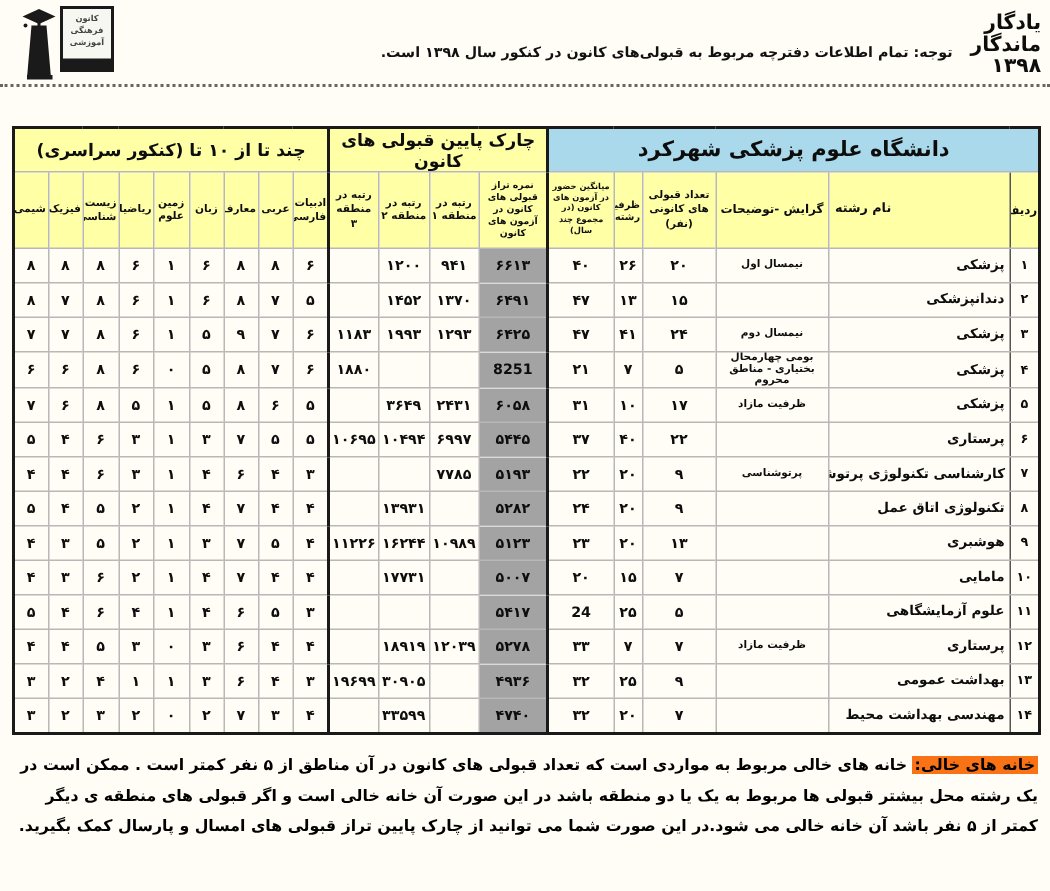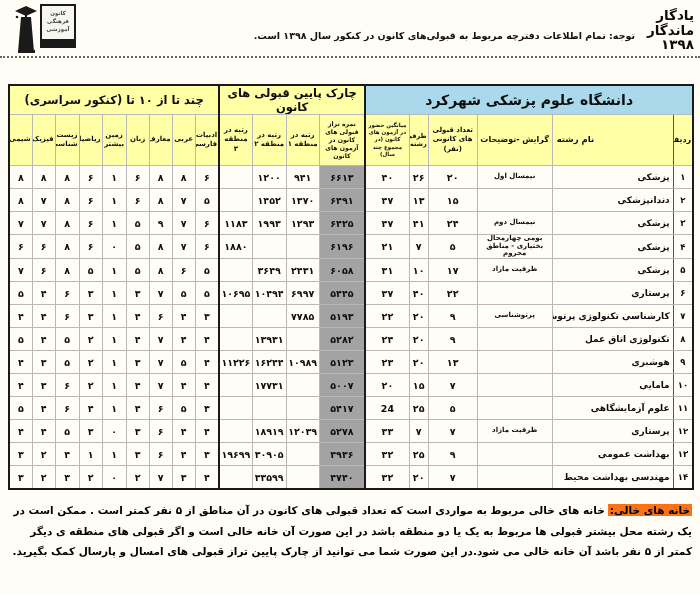--- a/index.html
+++ b/index.html
@@ -146,21 +146,21 @@
           <th class="col-capacity">ظرفیت رشته</th>
           <th class="col-attendance">میانگین حضور در آزمون های کانون (در مجموع چند سال)</th>
           <th class="col-taraz sec-b">نمره تراز قبولی های کانون در آزمون های کانون</th>
           <th class="col-m1">رتبه در منطقه ۱</th>
           <th class="col-m2">رتبه در منطقه ۲</th>
           <th class="col-m3">رتبه در منطقه ۳</th>
           <th class="col-adabiat sec-b">ادبیات فارسی</th>
           <th class="col-arabi">عربی</th>
           <th class="col-maaref">معارف</th>
           <th class="col-zaban">زبان</th>
-          <th class="col-zamin">زمین بیشتر</th>
+          <th class="col-zamin">زمین علوم</th>
           <th class="col-riazi">ریاضیات</th>
           <th class="col-zist">زیست شناسی</th>
           <th class="col-fizik">فیزیک</th>
           <th class="col-shimi">شیمی</th>
         </tr>
     </thead>
     <tbody id="table-body">
         <tr>
           <td class="col-radif">۱</td>
           <td class="col-name">پزشکی</td>
@@ -224,21 +224,21 @@
           <td class="col-fizik">۷</td>
           <td class="col-shimi">۷</td>
         </tr>
         <tr>
           <td class="col-radif">۴</td>
           <td class="col-name">پزشکی</td>
           <td class="col-grayesh">بومی چهارمحال بختیاری - مناطق محروم</td>
           <td class="col-count">۵</td>
           <td class="col-capacity">۷</td>
           <td class="col-attendance">۲۱</td>
-          <td class="col-taraz sec-b">۶۱۹۶</td>
+          <td class="col-taraz sec-b">8251</td>
           <td class="col-m1"></td>
           <td class="col-m2"></td>
           <td class="col-m3">۱۸۸۰</td>
           <td class="col-adabiat sec-b">۶</td>
           <td class="col-arabi">۷</td>
           <td class="col-maaref">۸</td>
           <td class="col-zaban">۵</td>
           <td class="col-zamin">۰</td>
           <td class="col-riazi">۶</td>
           <td class="col-zist">۸</td>

